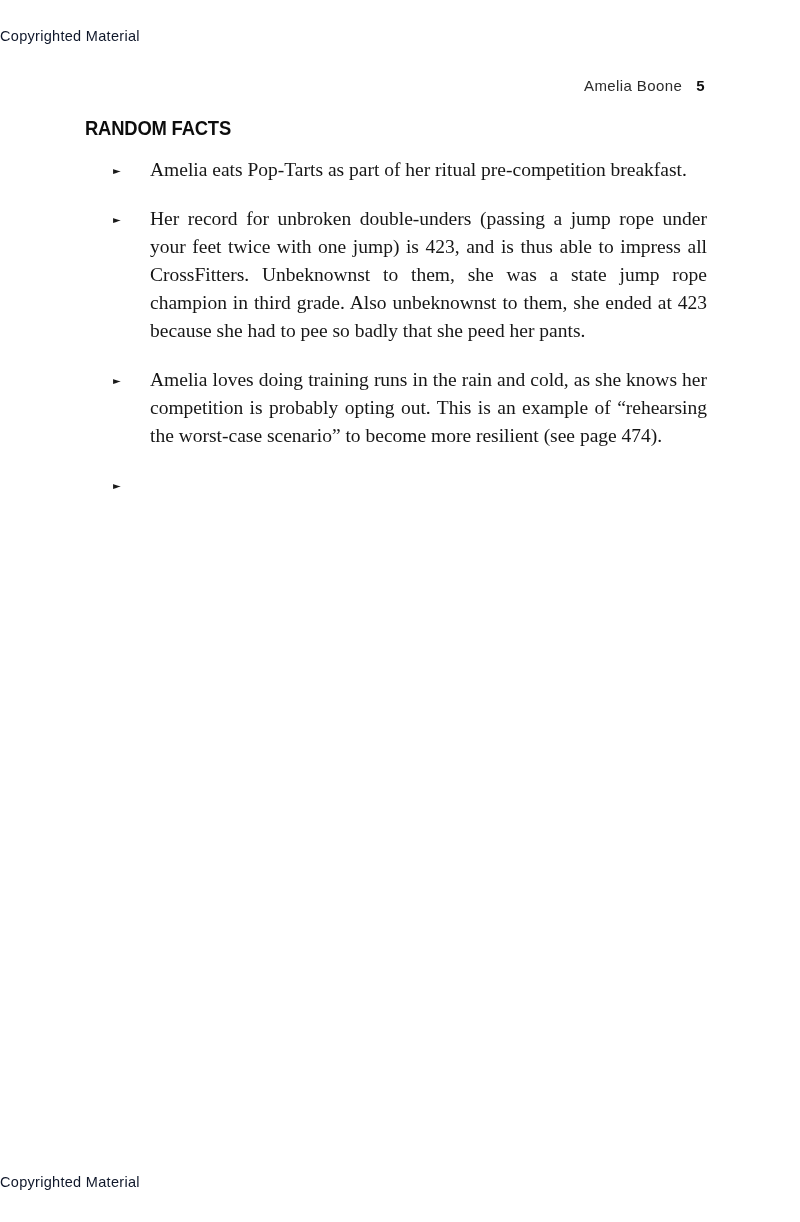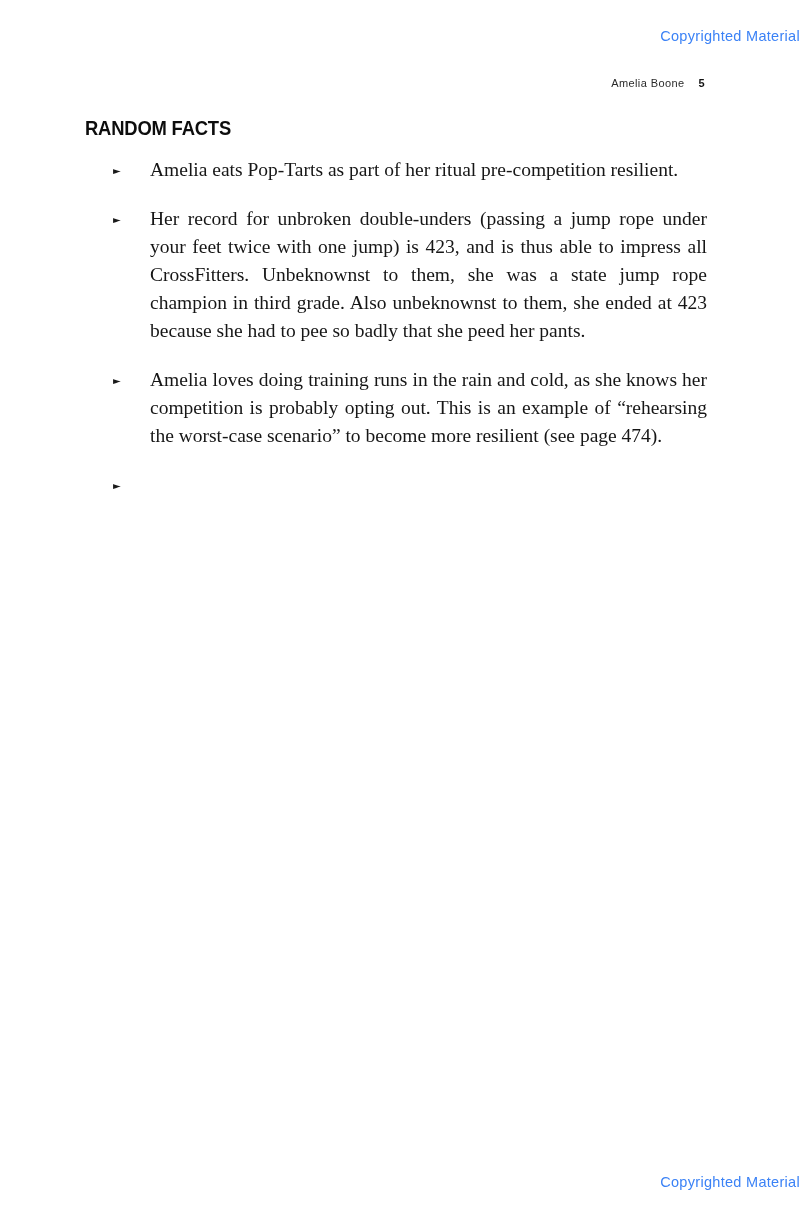--- a/index.html
+++ b/index.html
@@ -13,36 +13,36 @@
     position: relative;
     font-family: "Liberation Serif", serif;
     color: #151515;
     overflow: hidden;
   }
 
   .copyright {
     position: absolute;
     left: 0;
     width: 100%;
-    text-align: right;
+    text-align: left;
     font-family: "Liberation Sans", sans-serif;
     font-size: 14.5px;
     font-weight: 500;
     letter-spacing: 0.3px;
-    color: #3b82f6;
+    color: #0f172a;
   }
   .copyright.top { top: 28px; }
   .copyright.bottom { top: 1174px; }
 
   .running-header {
     position: absolute;
     top: 77px;
     right: 95px;
     font-family: "Liberation Sans", sans-serif;
-    font-size: 11px;
+    font-size: 15px;
     color: #2a2a2a;
     letter-spacing: 0.4px;
   }
   .running-header .page-number {
     font-weight: 700;
     margin-left: 14px;
     color: #111111;
   }
 
   .section-title {
@@ -96,21 +96,21 @@
 
   <div class="running-header">
     <span>Amelia Boone</span><span class="page-number">5</span>
   </div>
 
   <h1 class="section-title">RANDOM FACTS</h1>
 
   <ul class="facts">
     <li class="fact">
       <span class="bullet">►</span>
-      <span class="fact-text">Amelia eats Pop-Tarts as part of her ritual pre-competition resilient.</span>
+      <span class="fact-text">Amelia eats Pop-Tarts as part of her ritual pre-competition breakfast.</span>
     </li>
     <li class="fact">
       <span class="bullet">►</span>
       <span class="fact-text">Her record for unbroken double-unders (passing a jump rope under your feet twice with one jump) is 423, and is thus able to impress all CrossFitters. Unbeknownst to them, she was a state jump rope champion in third grade. Also unbeknownst to them, she ended at 423 because she had to pee so badly that she peed her pants.</span>
     </li>
     <li class="fact">
       <span class="bullet">►</span>
       <span class="fact-text">Amelia loves doing training runs in the rain and cold, as she knows her competition is probably opting out. This is an example of “rehearsing the worst-case scenario” to become more resilient (see page 474).</span>
     </li>
     <li class="fact">

